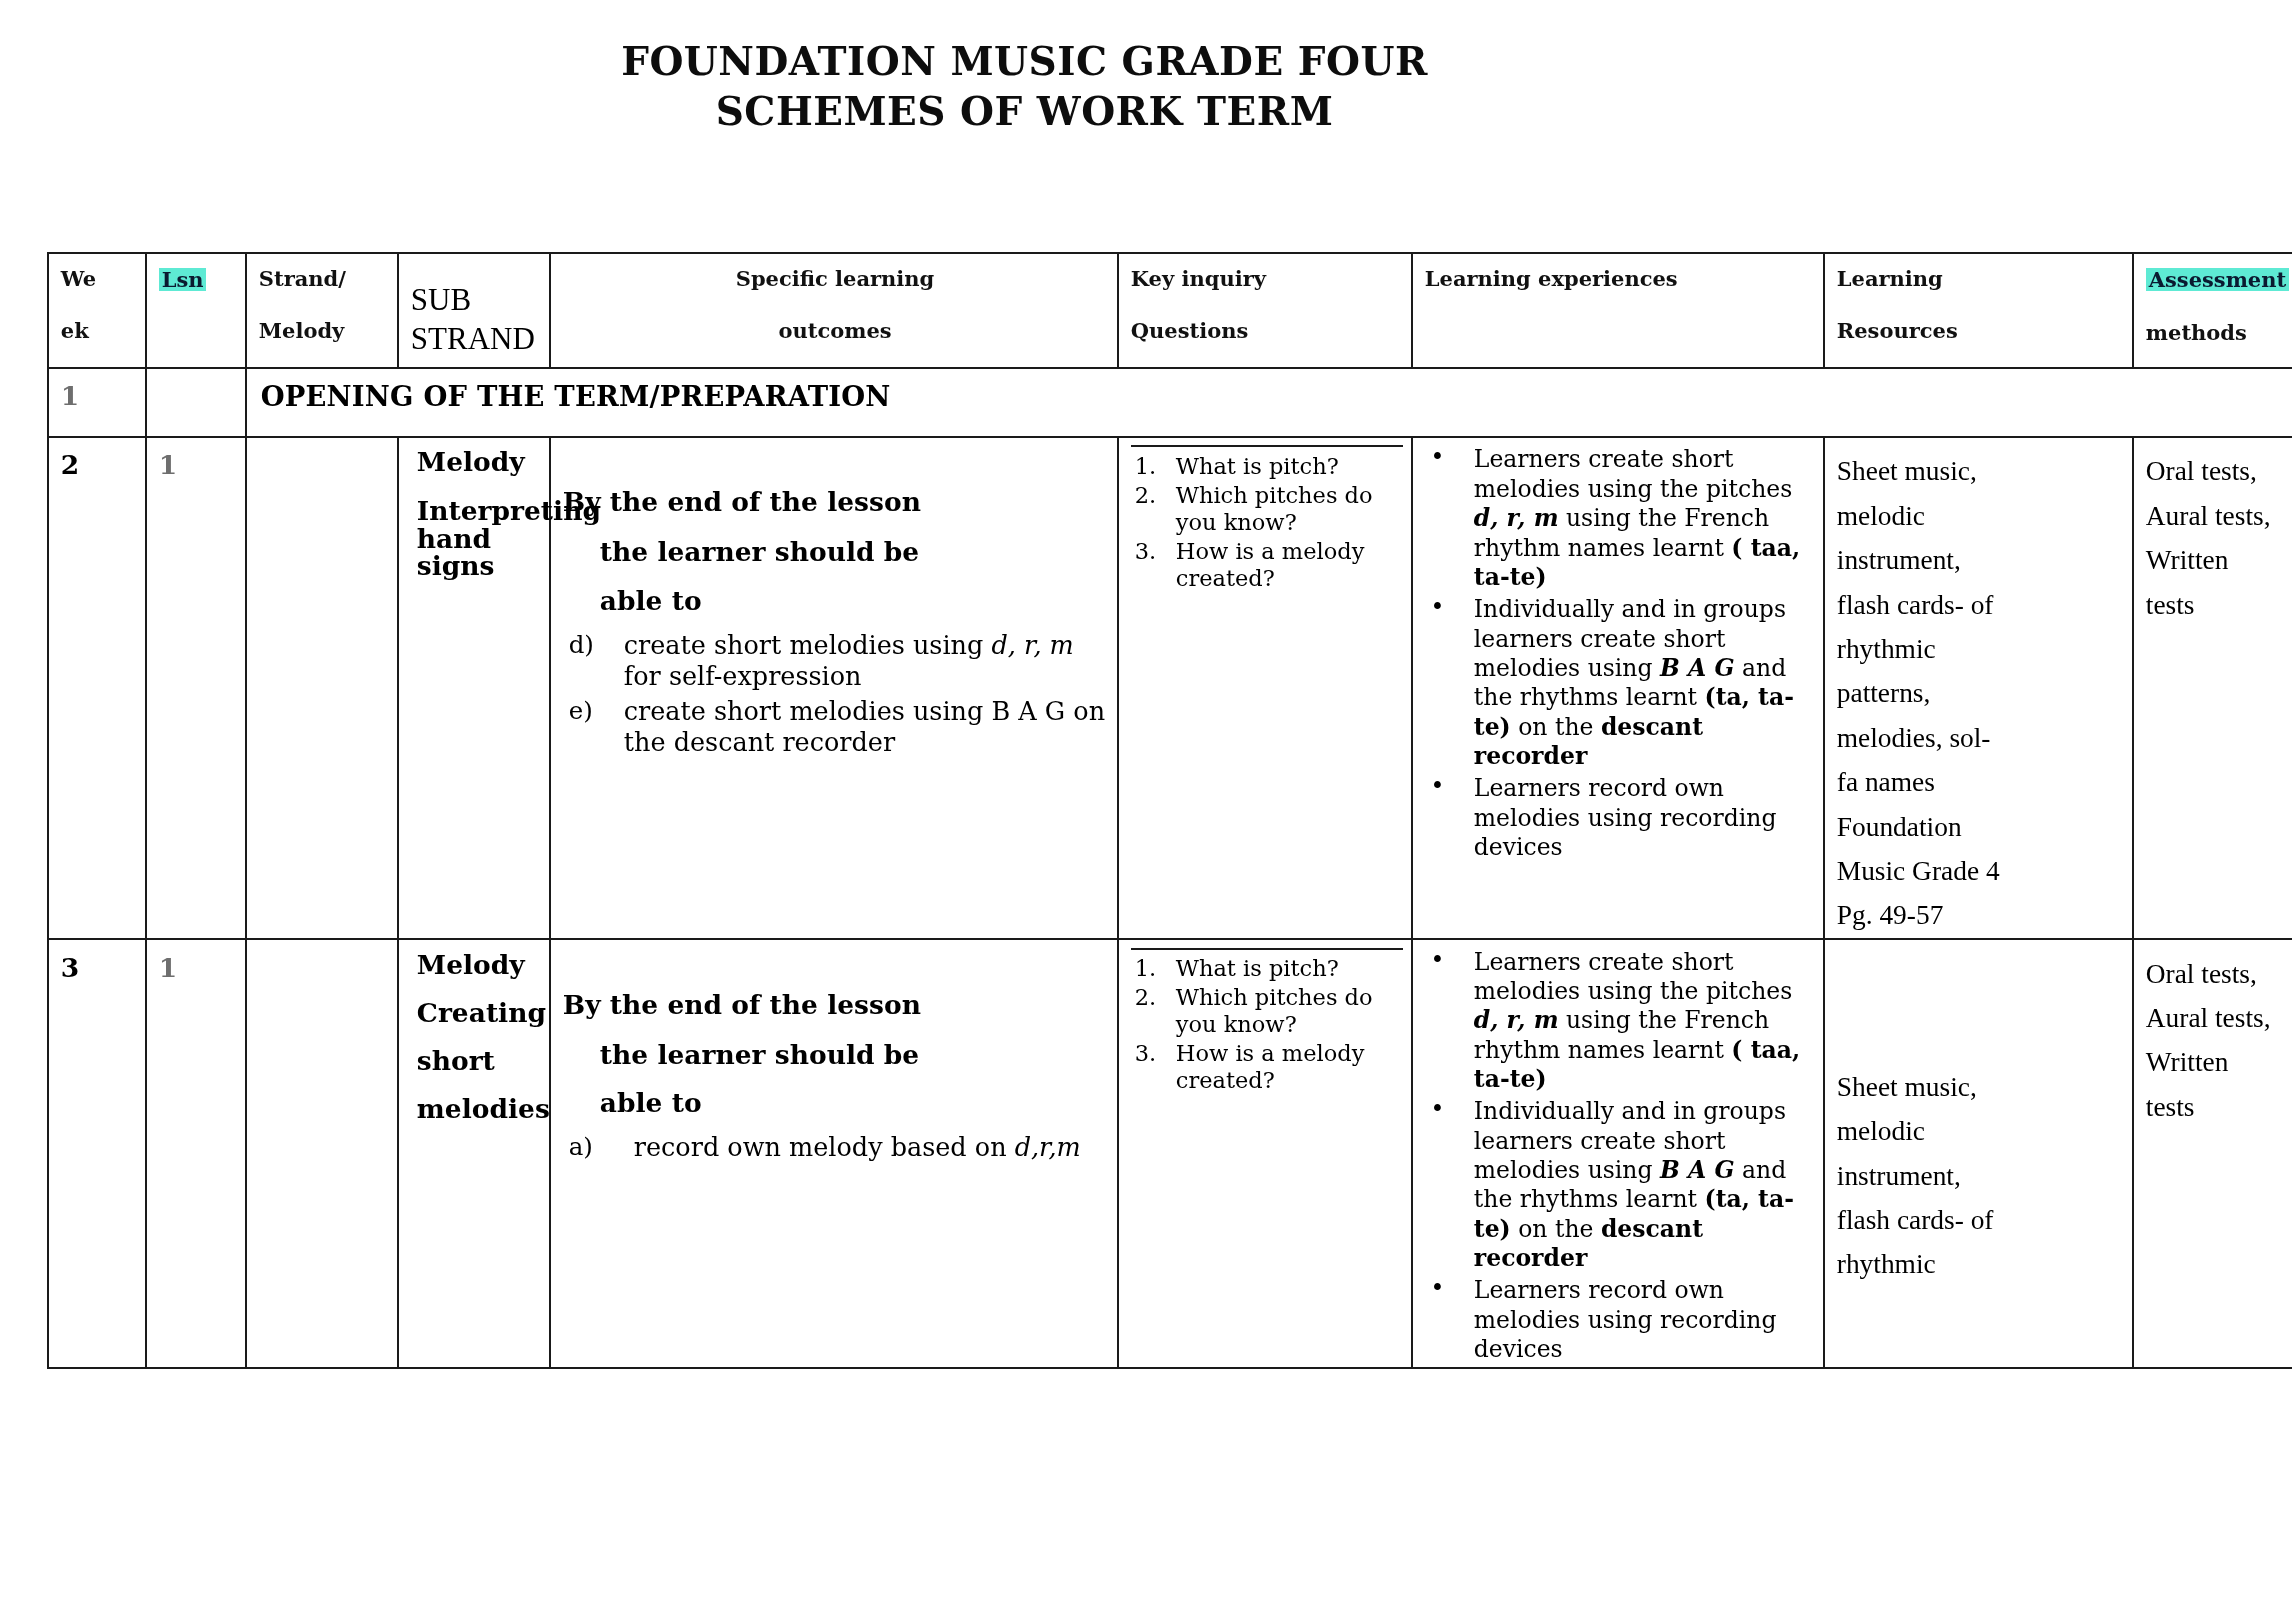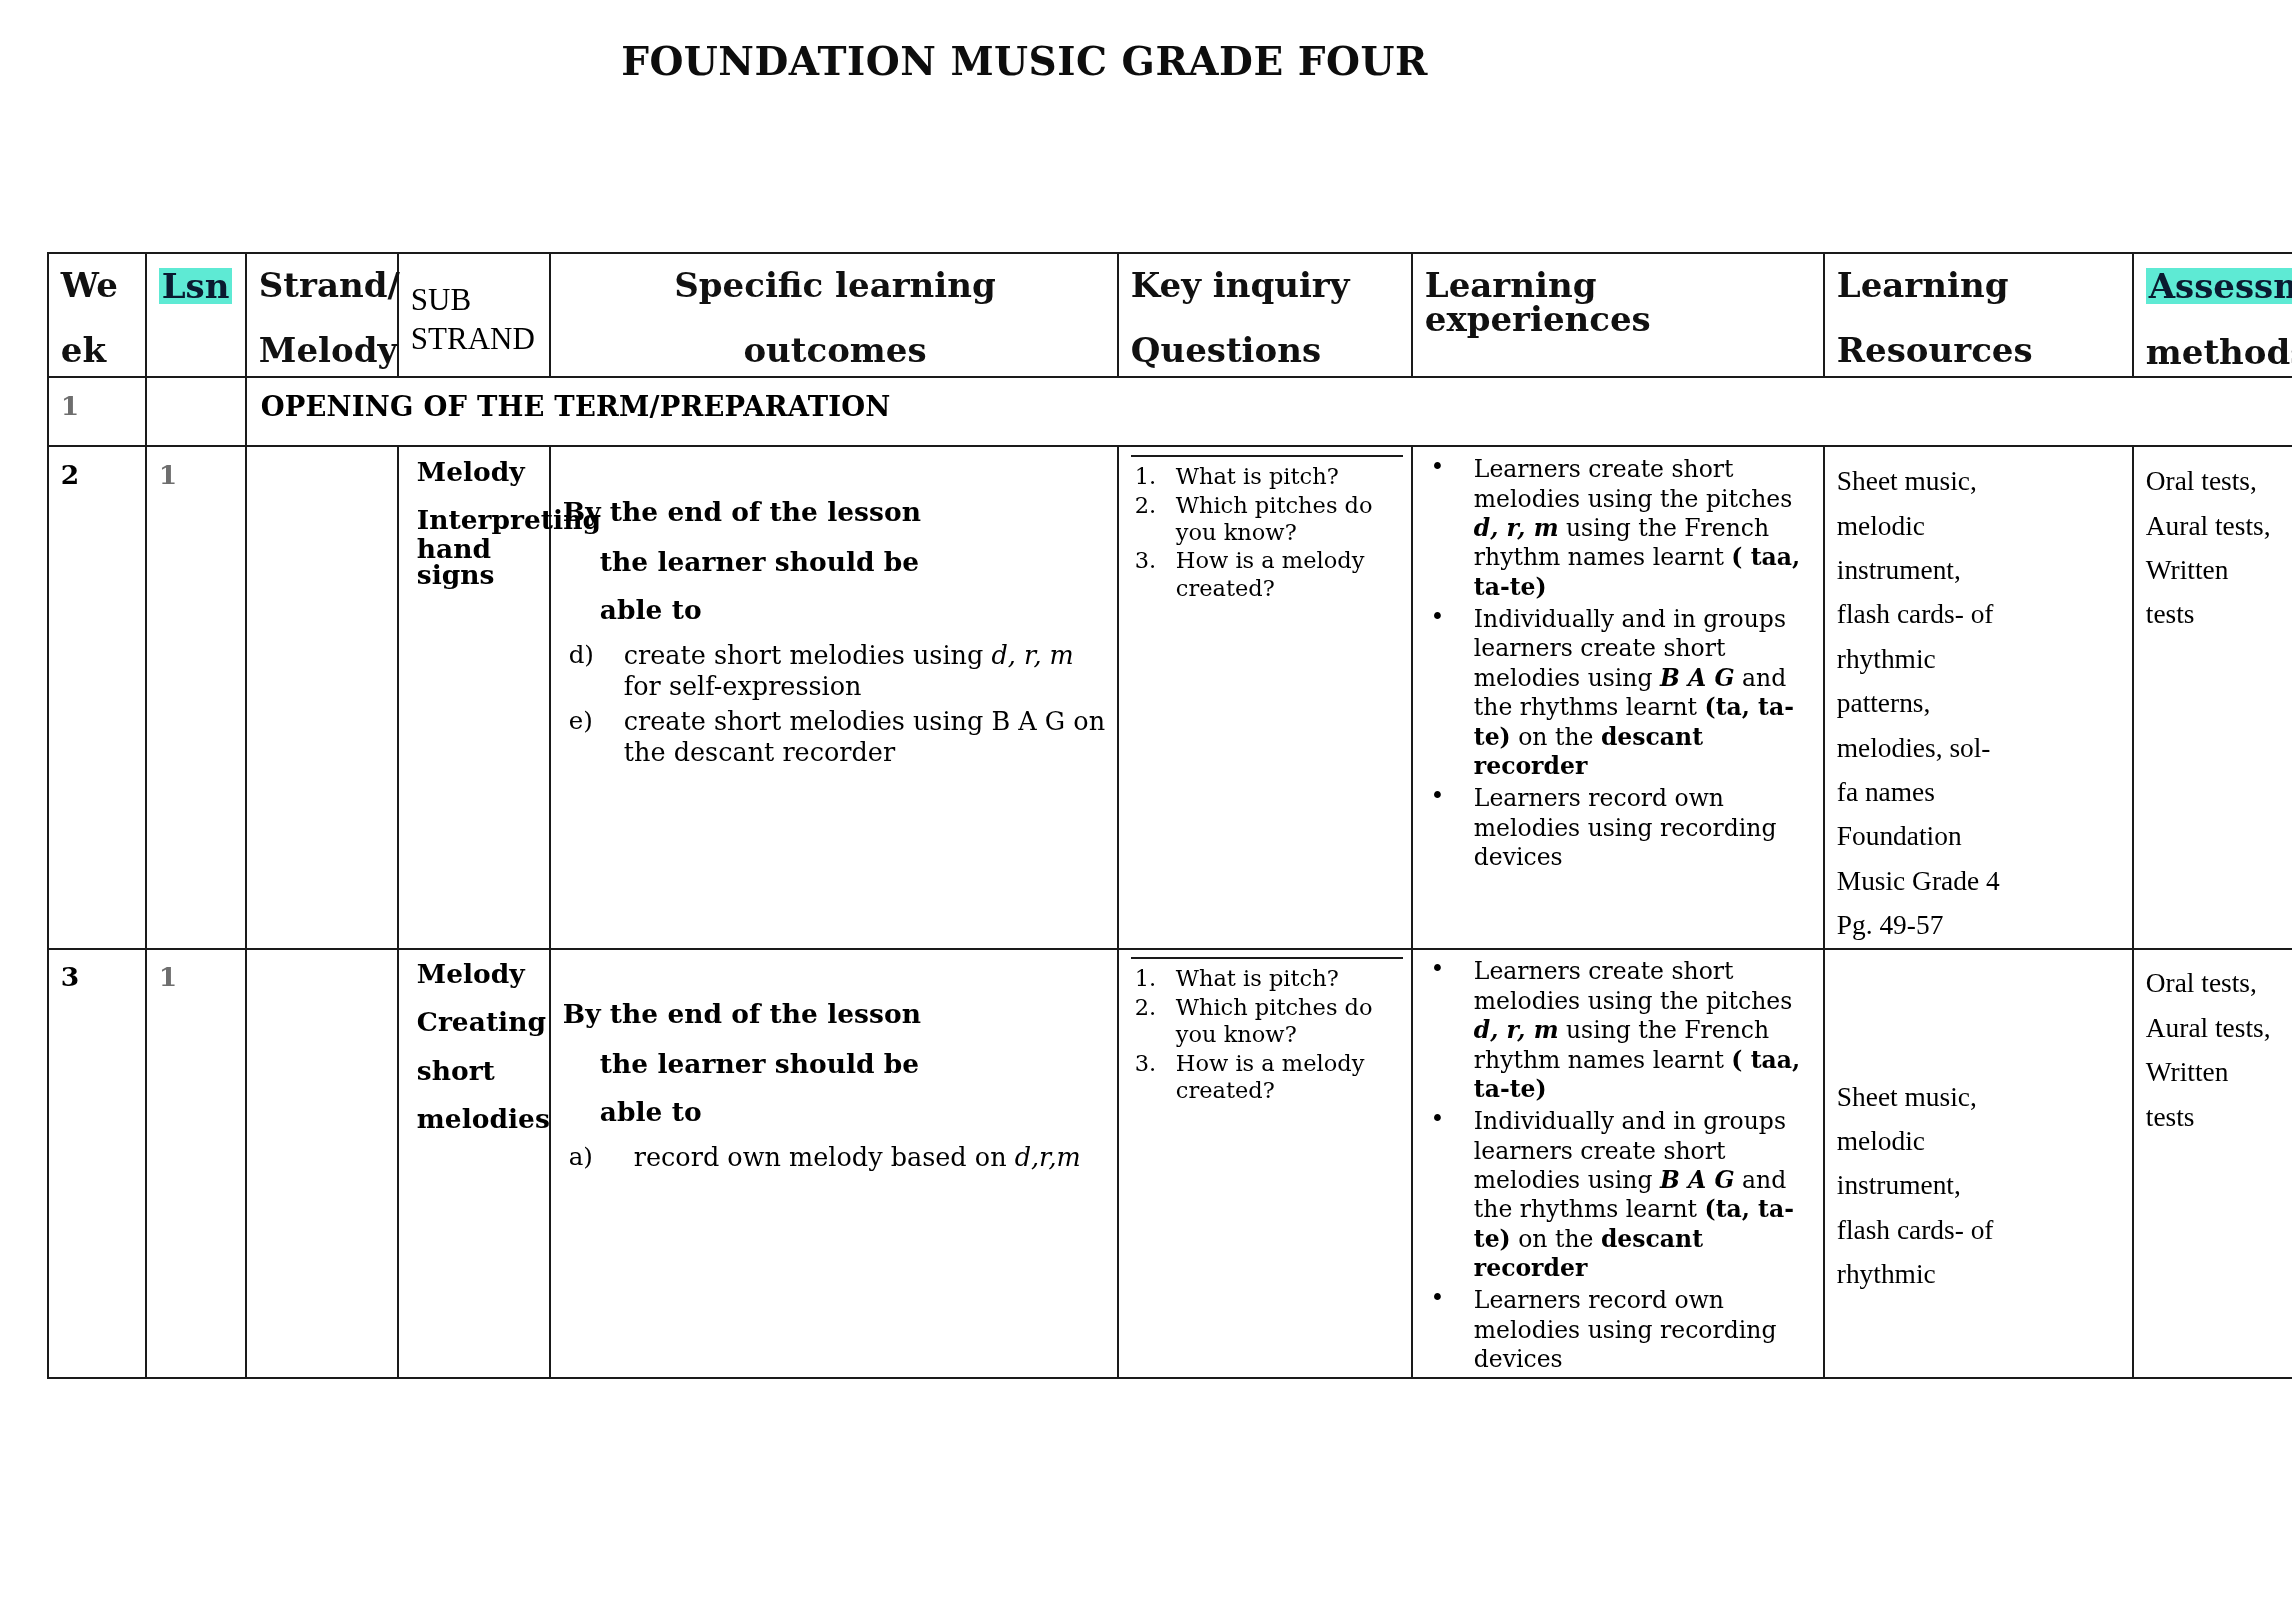--- a/index.html
+++ b/index.html
@@ -68,21 +68,21 @@
   col.c-slo    { width: 568px; }
   col.c-kiq    { width: 294px; }
   col.c-lexp   { width: 412px; }
   col.c-lres   { width: 309px; }
   col.c-assess { width: 167px; }
 
   
   .hdr {
     font-family: "DejaVu Serif", "Liberation Serif", serif;
     font-weight: bold;
-    font-size: 34px;
+    font-size: 21px;
     line-height: 1.0;
     color: #111;
   }
   .hdr .l1 { display: block; padding-top: 3.9px; }
   .hdr .l2 { display: block; padding-top: 31px; }
   .hdr-center { text-align: center; }
   .hdr-center .l1, .hdr-center .l2 { text-align: center; }
   .hdr-sub {
     font-family: "Liberation Serif", "DejaVu Serif", serif;
     font-weight: normal;
@@ -219,20 +219,21 @@
   .lres span, .assess span { display: block; }
   .lres.pad-mid { padding-top: 125px; }
 </style>
 </head>
 <body>
 
 <div class="page">
 
   <div class="title-block">
     <span class="title-line">FOUNDATION MUSIC GRADE FOUR</span>
+    <span class="title-line">SCHEMES OF WORK TERM</span>
   </div>
 
   <table class="sow-table">
     <colgroup>
       <col class="c-week">
         <col class="c-lsn">
         <col class="c-strand">
         <col class="c-sub">
       <col class="c-slo">
         <col class="c-kiq">

